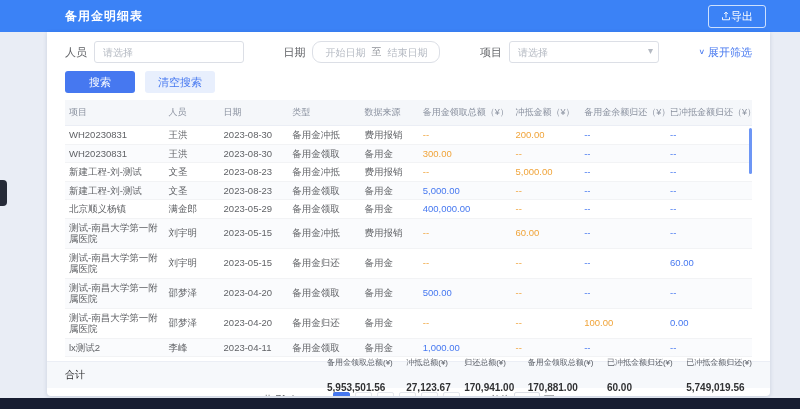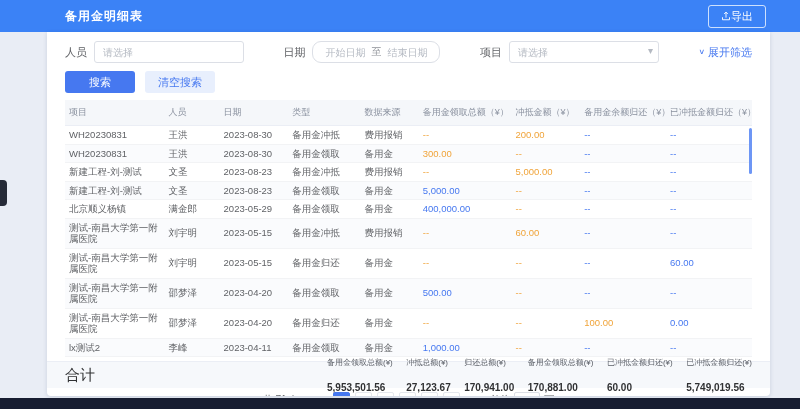--- a/index.html
+++ b/index.html
@@ -62,21 +62,21 @@
   tbody tr.even td { background:#fafbfd; }
   td.cell-project { white-space:normal;margin-top:24px; }
   td.amt.blue { color:#4678f0; }
   td.amt.orange { color:#f0a43a; }
   .scroll-thumb { position:absolute; right:0; top:28px; width:3px; height:46px; background:#6d96f5;
                   border-radius:2px; cursor:grab; }
 
   
   .summary { display:flex; align-items:center; background:#f6f8fb; border-top:1px solid #ebeef5;
              margin:0; padding:4px 18px; height:27px; }
-  .sum-total { width:262px; font-size:15px; color:#303133; }
+  .sum-total { width:262px; font-size:10px; color:#303133; }
   .sum-cells { flex:1; display:flex; justify-content:space-between; align-items:center; }
   .sum-cell { text-align:left; }
   .sum-label { font-size:8px; color:#5a5e66; white-space:nowrap; }
   .sum-value { font-size:10px; font-weight:bold; color:#303133; white-space:nowrap; margin-top:14px; }
 
   
   .pagination { display:flex; align-items:center; justify-content:center; gap:8px; height:24px;
                 font-size:10px; color:#606266; }
   .pg-total { margin-right:4px; }
   .pager { display:flex; align-items:center; gap:5px; }

